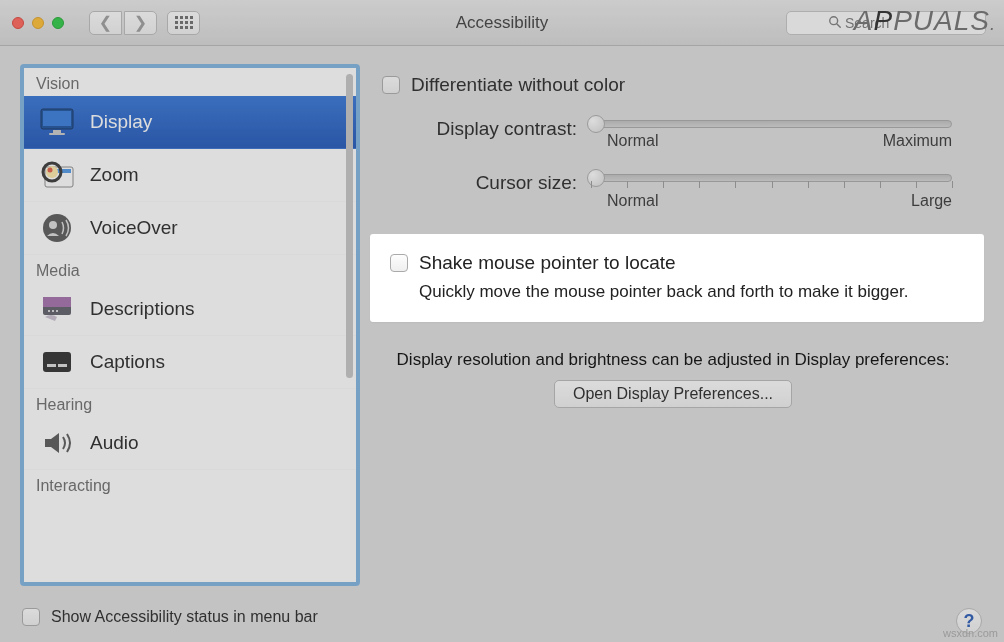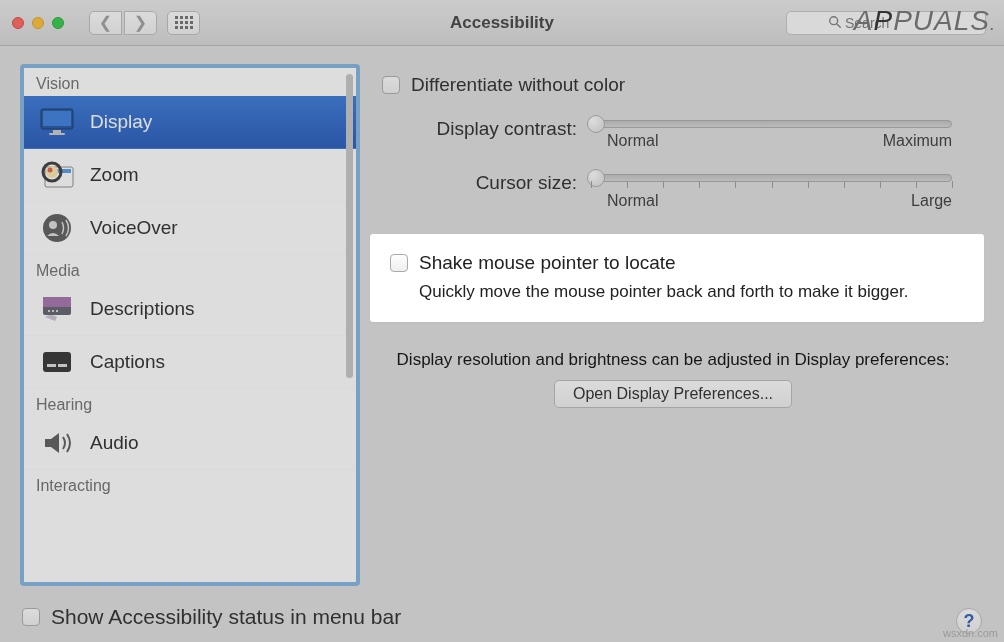--- a/index.html
+++ b/index.html
@@ -12,21 +12,21 @@
 .light.red { background: #ff5f57; border: 0.5px solid #e14137; }
 .light.yellow { background: #ffbd2e; border: 0.5px solid #dfa023; }
 .light.green { background: #28c940; border: 0.5px solid #1ba92e; }
 .nav-group { display: flex; gap: 2px; margin-left: 25px; }
 .nav-btn { width: 33px; height: 24px; border: 1px solid #bcbcbc; border-radius: 5px; background: linear-gradient(#fdfdfd,#f0f0f0); display:flex; align-items:center; justify-content:center; color:#9b9b9b; font-size:16px;}
 .nav-btn:first-child { border-top-right-radius:0; border-bottom-right-radius:0; }
 .nav-btn:last-child { border-top-left-radius:0; border-bottom-left-radius:0; }
 .apps-btn { width: 33px; height: 24px; margin-left: 10px; border: 1px solid #bcbcbc; border-radius: 5px; background: linear-gradient(#fdfdfd,#f0f0f0); display:flex; align-items:center; justify-content:center; }
 .apps-grid { display:grid; grid-template-columns: repeat(4, 3px); grid-template-rows: repeat(3, 3px); gap:2px; }
 .apps-grid span { background:#6b6b6b; width:3px; height:3px; }
-.win-title { position:absolute; left:0; right:0; text-align:center; font-size:17px; color:#3a3a3a; pointer-events:none;font-weight:bold;}
+.win-title { position:absolute; left:0; right:0; text-align:center; font-size:17px; color:#3a3a3a; pointer-events:none;}
 .search-wrap { position:absolute; right:18px; top:11px; }
 .search-input { width: 200px; height: 24px; border:1px solid #c3c3c3; border-radius: 5px; background: #fafafa; padding-left: 58px; font-size: 14px; color:#7a7a7a; outline:none; }
 .search-icon { position:absolute; left:42px; top:4px; color:#7a7a7a; font-size:14px; pointer-events:none; }
 
 
 .dim-overlay { position:absolute; inset:0; background: rgba(100,100,100,0.22); pointer-events:none; }
 
 
 .content { display:flex; padding: 18px 20px 14px 20px; gap: 22px; height: calc(100% - 46px - 42px); }
 
@@ -59,21 +59,21 @@
 
 .highlight-box { background:#fff; border-radius:3px; padding: 18px 19px 20px 20px; margin-top: 24px; margin-left:-12px; margin-right:-20px; box-shadow: 0 1px 2px rgba(0,0,0,0.04); position:relative; z-index:5; }
 .highlight-box .desc { font-size: 17px; color:#222; margin-left: 29px; margin-top: 3px; }
 
 .resolution-note { text-align:center; font-size:17px; color:#000000; margin-top: 28px; }
 .open-btn-row { text-align:center; margin-top: 10px; }
 .open-btn { display:inline-block; padding: 4px 18px; font-size:16px; border:1px solid #b8b8b8; border-radius:5px; background:linear-gradient(#fdfdfd,#efefef); color:#222; }
 
 
 .footer { position:absolute; left:0; right:0; bottom:0; height: 42px; display:flex; align-items:center; padding: 0 22px; }
-.footer .checkbox-row { font-size:21px; }
+.footer .checkbox-row { font-size:16px; }
 .help-btn { margin-left:auto; width:26px; height:26px; border:1px solid #bcbcbc; border-radius:50%; background:linear-gradient(#fdfdfd,#efefef); display:flex; align-items:center; justify-content:center; font-size:18px; color:#2659b7; font-weight:600; }
 
 
 .watermark { position:absolute; right:8px; top:5px; font-size:28px; color:#6b6b6b; letter-spacing:1px; font-weight:300; pointer-events:none; z-index:3; font-style:italic;}
 .watermark strong { color:#333; font-weight:400; }
 .wsxdn { position:absolute; right:6px; bottom:3px; font-size:11px; color:#9a9a9a; z-index:3; }
 
 </style>
 </head>
 <body>

